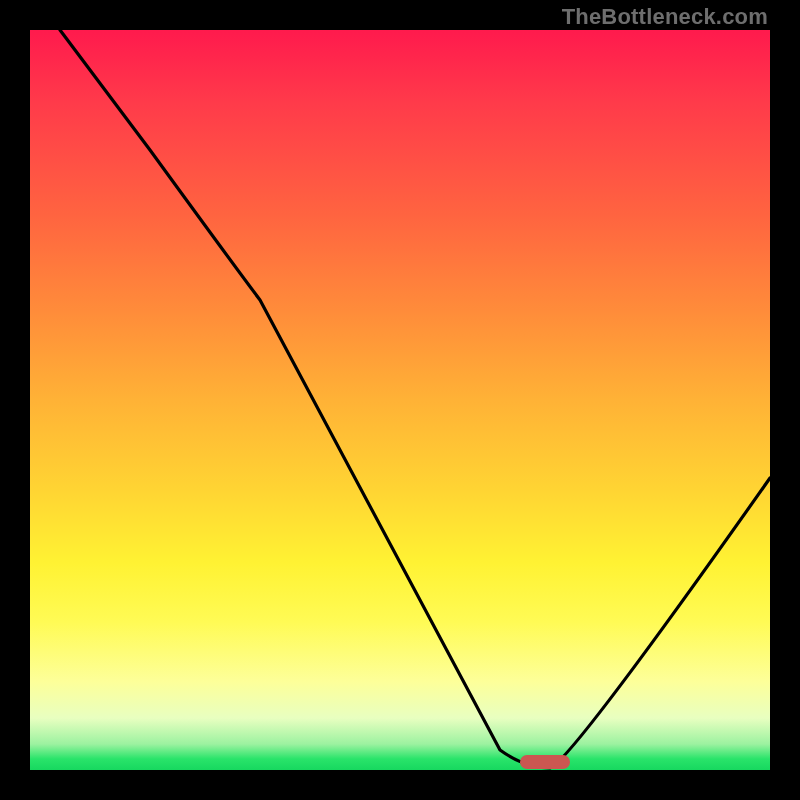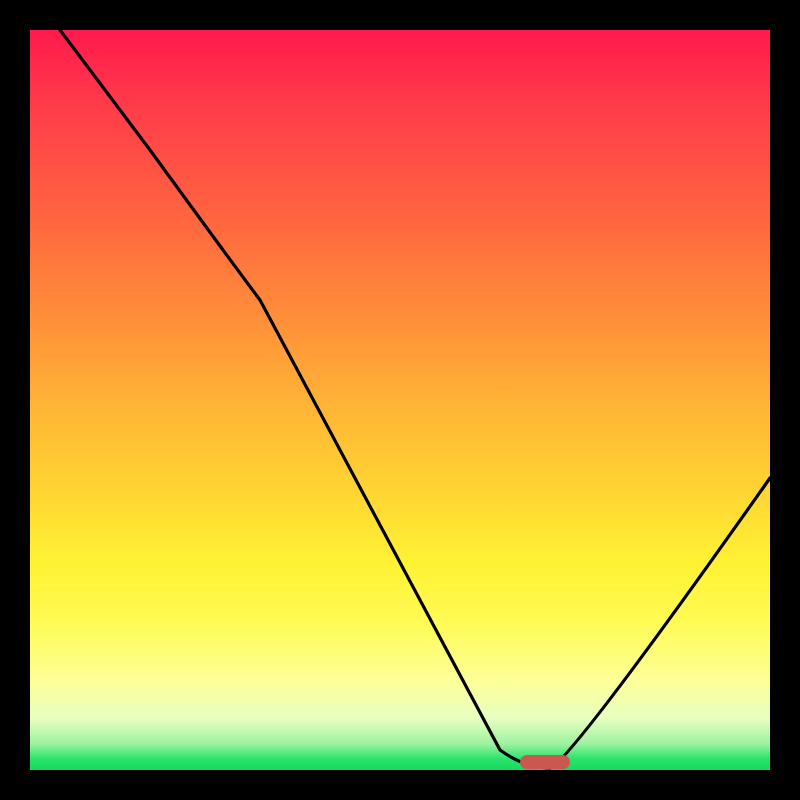--- a/index.html
+++ b/index.html
@@ -62,19 +62,20 @@
     position: absolute;
     height: 14px;
     border-radius: 7px;
     background: #cb5751;
   }
 </style>
 </head>
 <body>
 
 <div class="frame">
+  <div class="watermark">TheBottleneck.com</div>
   <div class="plot">
     <svg class="curve" viewBox="0 0 740 740" preserveAspectRatio="none">
       <path d="M 30 0 L 120 120 Q 200 230 230 270 L 470 720 Q 495 738 520 738 Q 540 732 740 448" fill="none" stroke="#000000" stroke-width="3.2" stroke-linecap="round" stroke-linejoin="round"></path>
     </svg>
     <div class="marker" style="left: 490px; width: 50px; top: 725px; background: rgb(203, 87, 81);"></div>
   </div>
 </div>
 
 </body></html>

